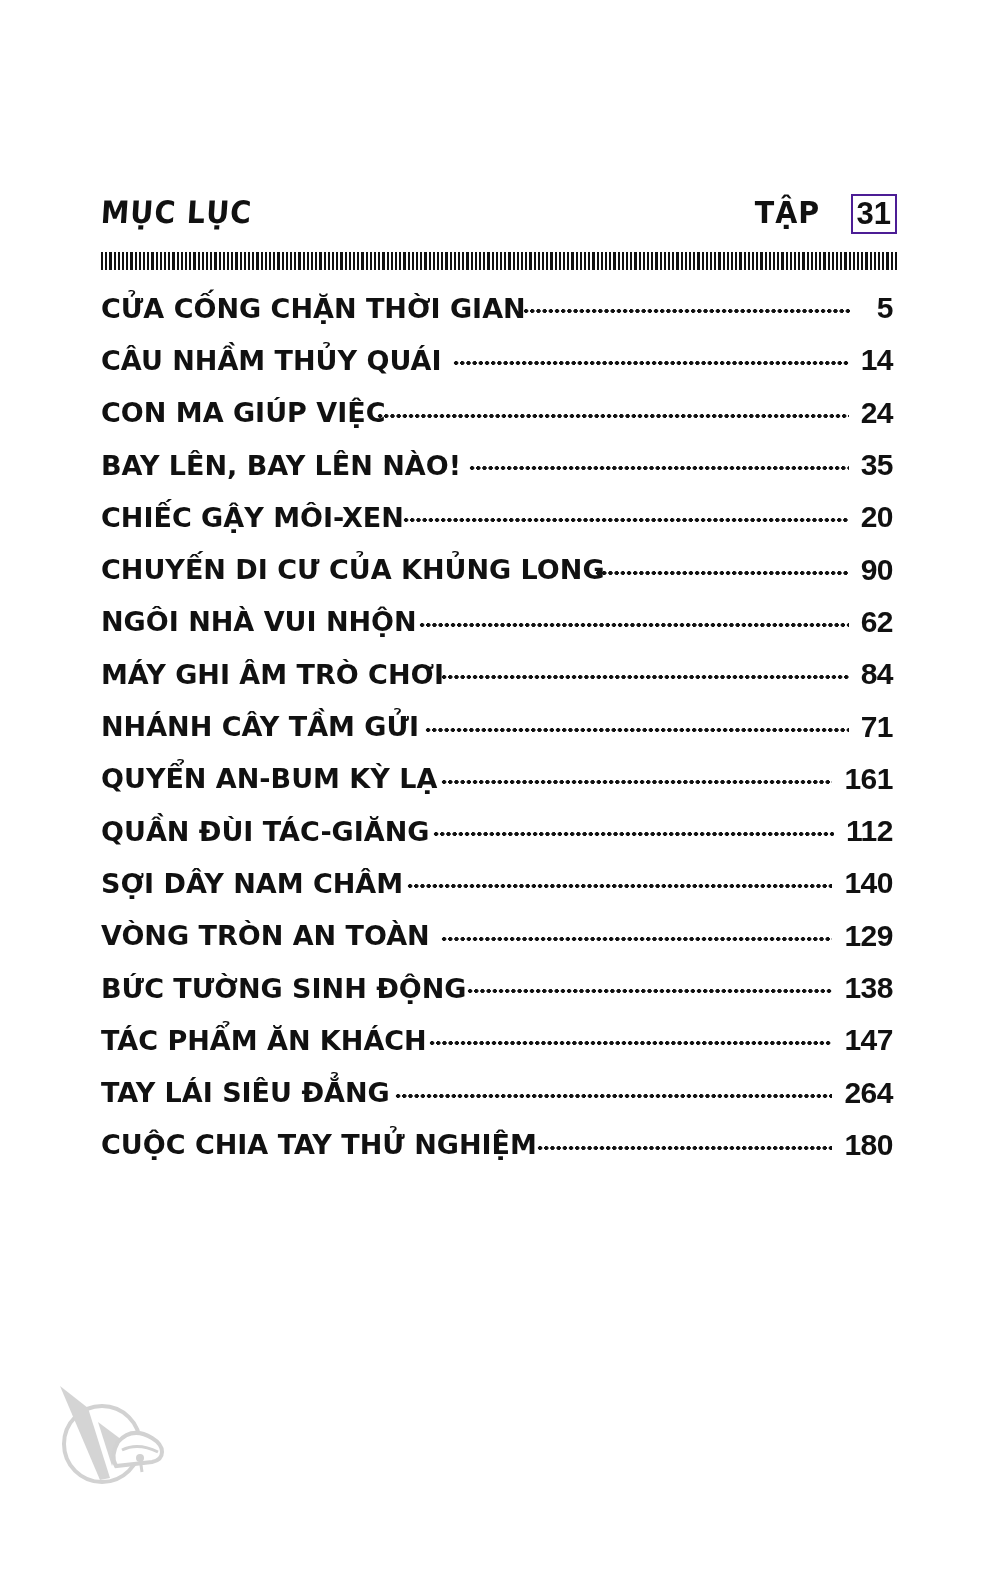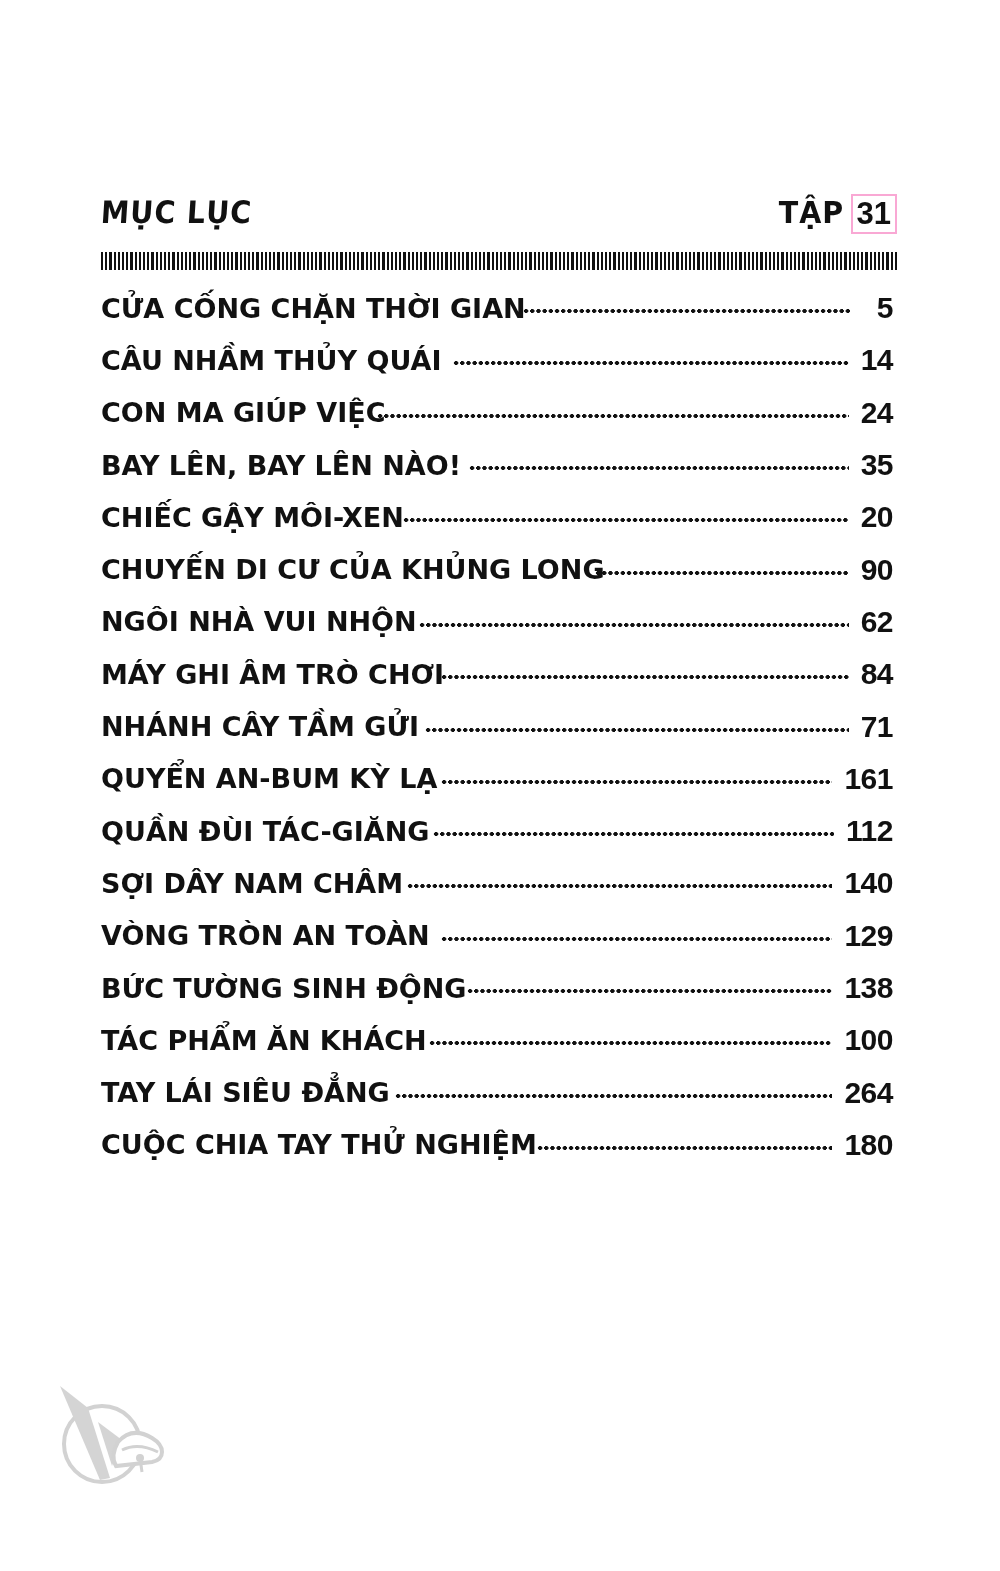--- a/index.html
+++ b/index.html
@@ -50,27 +50,28 @@
     }
     .volume-label {
       font-family: "DejaVu Sans", sans-serif;
       font-size: 31px;
       font-weight: bold;
       letter-spacing: 1px;
       transform: scaleX(0.92);
       margin-right: 4px;
     }
     .volume-number {
-      border: 2px solid #f9a8d4;
+      border: 2px solid #4c1d95;
       padding: 0 4px;
       height: 36px;
       line-height: 36px;
       font-family: "Liberation Sans", sans-serif;
       font-size: 31px;
       font-weight: bold;
+      margin-left: 24px;
     }
     .tick-bar {
       position: absolute;
       left: 101px;
       top: 252px;
       width: 796px;
       height: 18px;
       background-image: repeating-linear-gradient(
         to right,
         #111 0px, #111 2.2px,
@@ -244,21 +245,21 @@
         <span class="entry-title">BỨC TƯỜNG SINH ĐỘNG</span>
       </span>
       <span class="leader"></span>
       <span class="entry-page">138</span>
     </li>
       <li class="toc-entry">
       <span class="entry-title-wrap" style="width: 318px;">
         <span class="entry-title">TÁC PHẨM ĂN KHÁCH</span>
       </span>
       <span class="leader"></span>
-      <span class="entry-page">100</span>
+      <span class="entry-page">147</span>
     </li>
       <li class="toc-entry">
       <span class="entry-title-wrap" style="width: 284px;">
         <span class="entry-title">TAY LÁI SIÊU ĐẲNG</span>
       </span>
       <span class="leader"></span>
       <span class="entry-page">264</span>
     </li>
       <li class="toc-entry">
       <span class="entry-title-wrap" style="width: 426px;">

